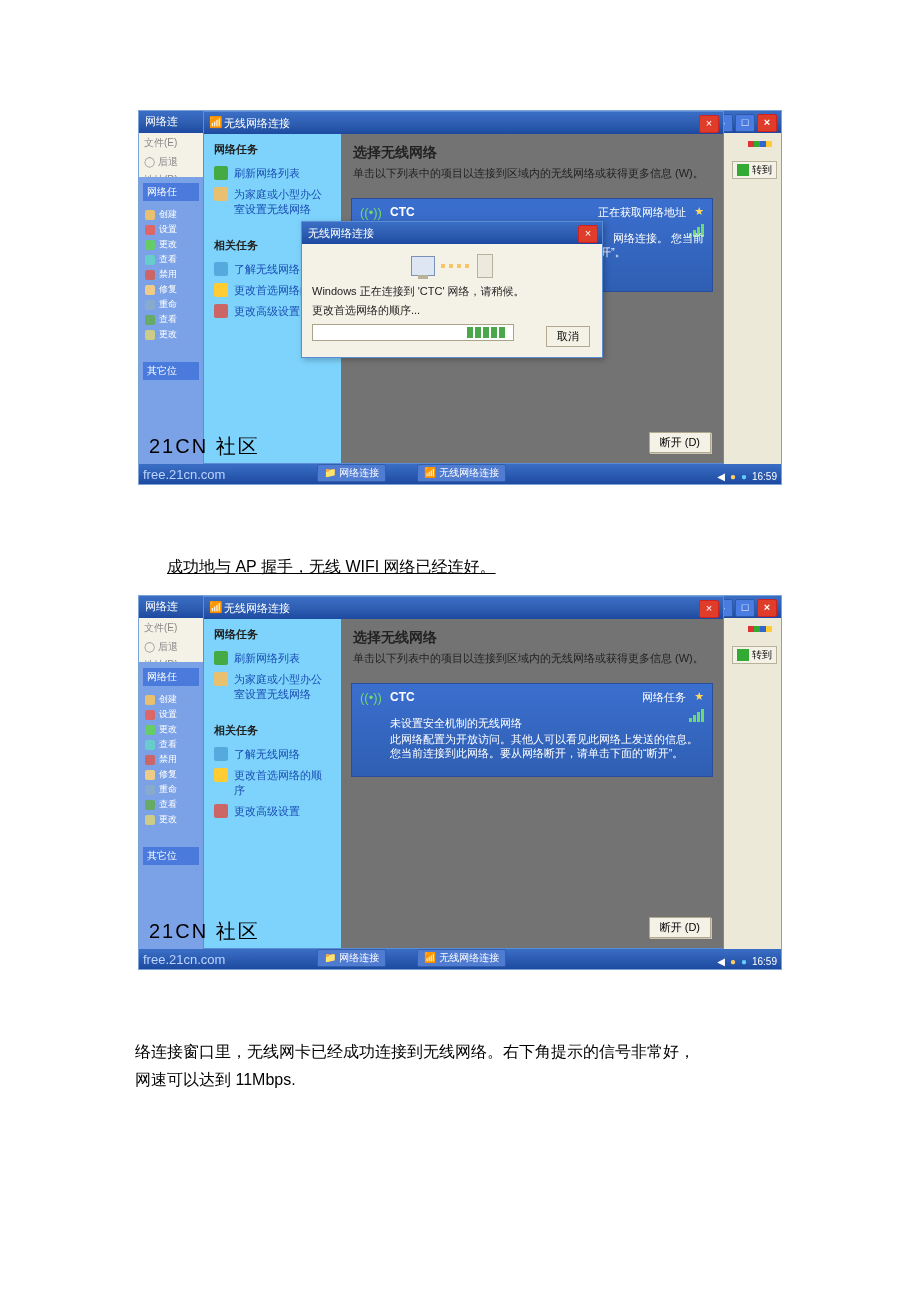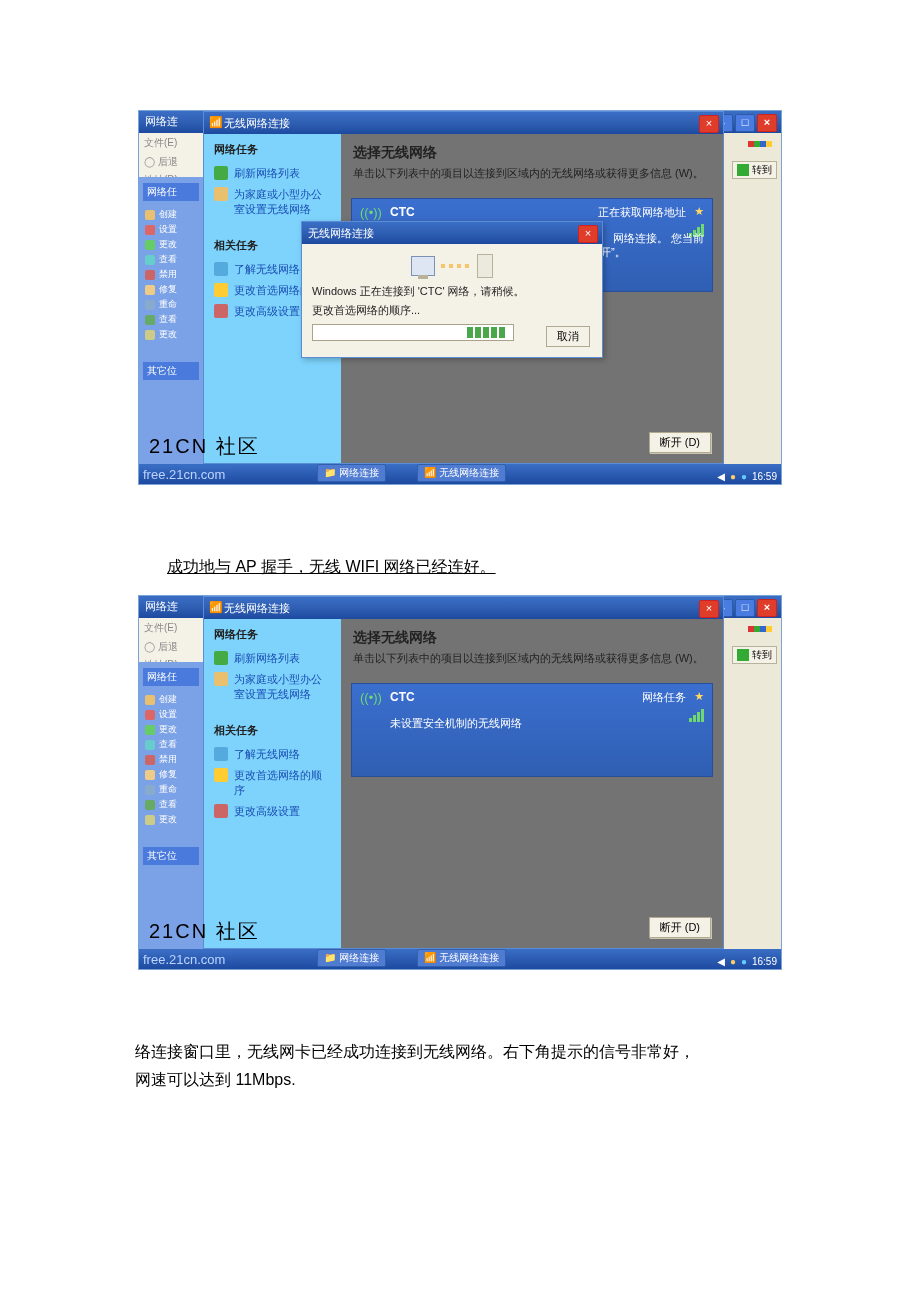--- a/index.html
+++ b/index.html
@@ -502,20 +502,21 @@
             <span class="net-name">CTC</span>
             <span class="net-status">网络任务</span>
             <span class="star">★</span>
             <span class="sigbars">
               <span style="height:4px"></span>
                 <span style="height:7px"></span>
                 <span style="height:10px"></span>
                 <span style="height:13px"></span>
             </span>
             <span class="net-line1">未设置安全机制的无线网络</span>
+            <span class="net-line2">此网络配置为开放访问。其他人可以看见此网络上发送的信息。 您当前连接到此网络。要从网络断开，请单击下面的“断开”。</span>
           </div>
 
           <div class="disconnect-btn">断开 (D)</div>
         </div>
       </div>
     </div>
 
     <div class="watermark">
       <span>21CN 社区</span>
     </div>

